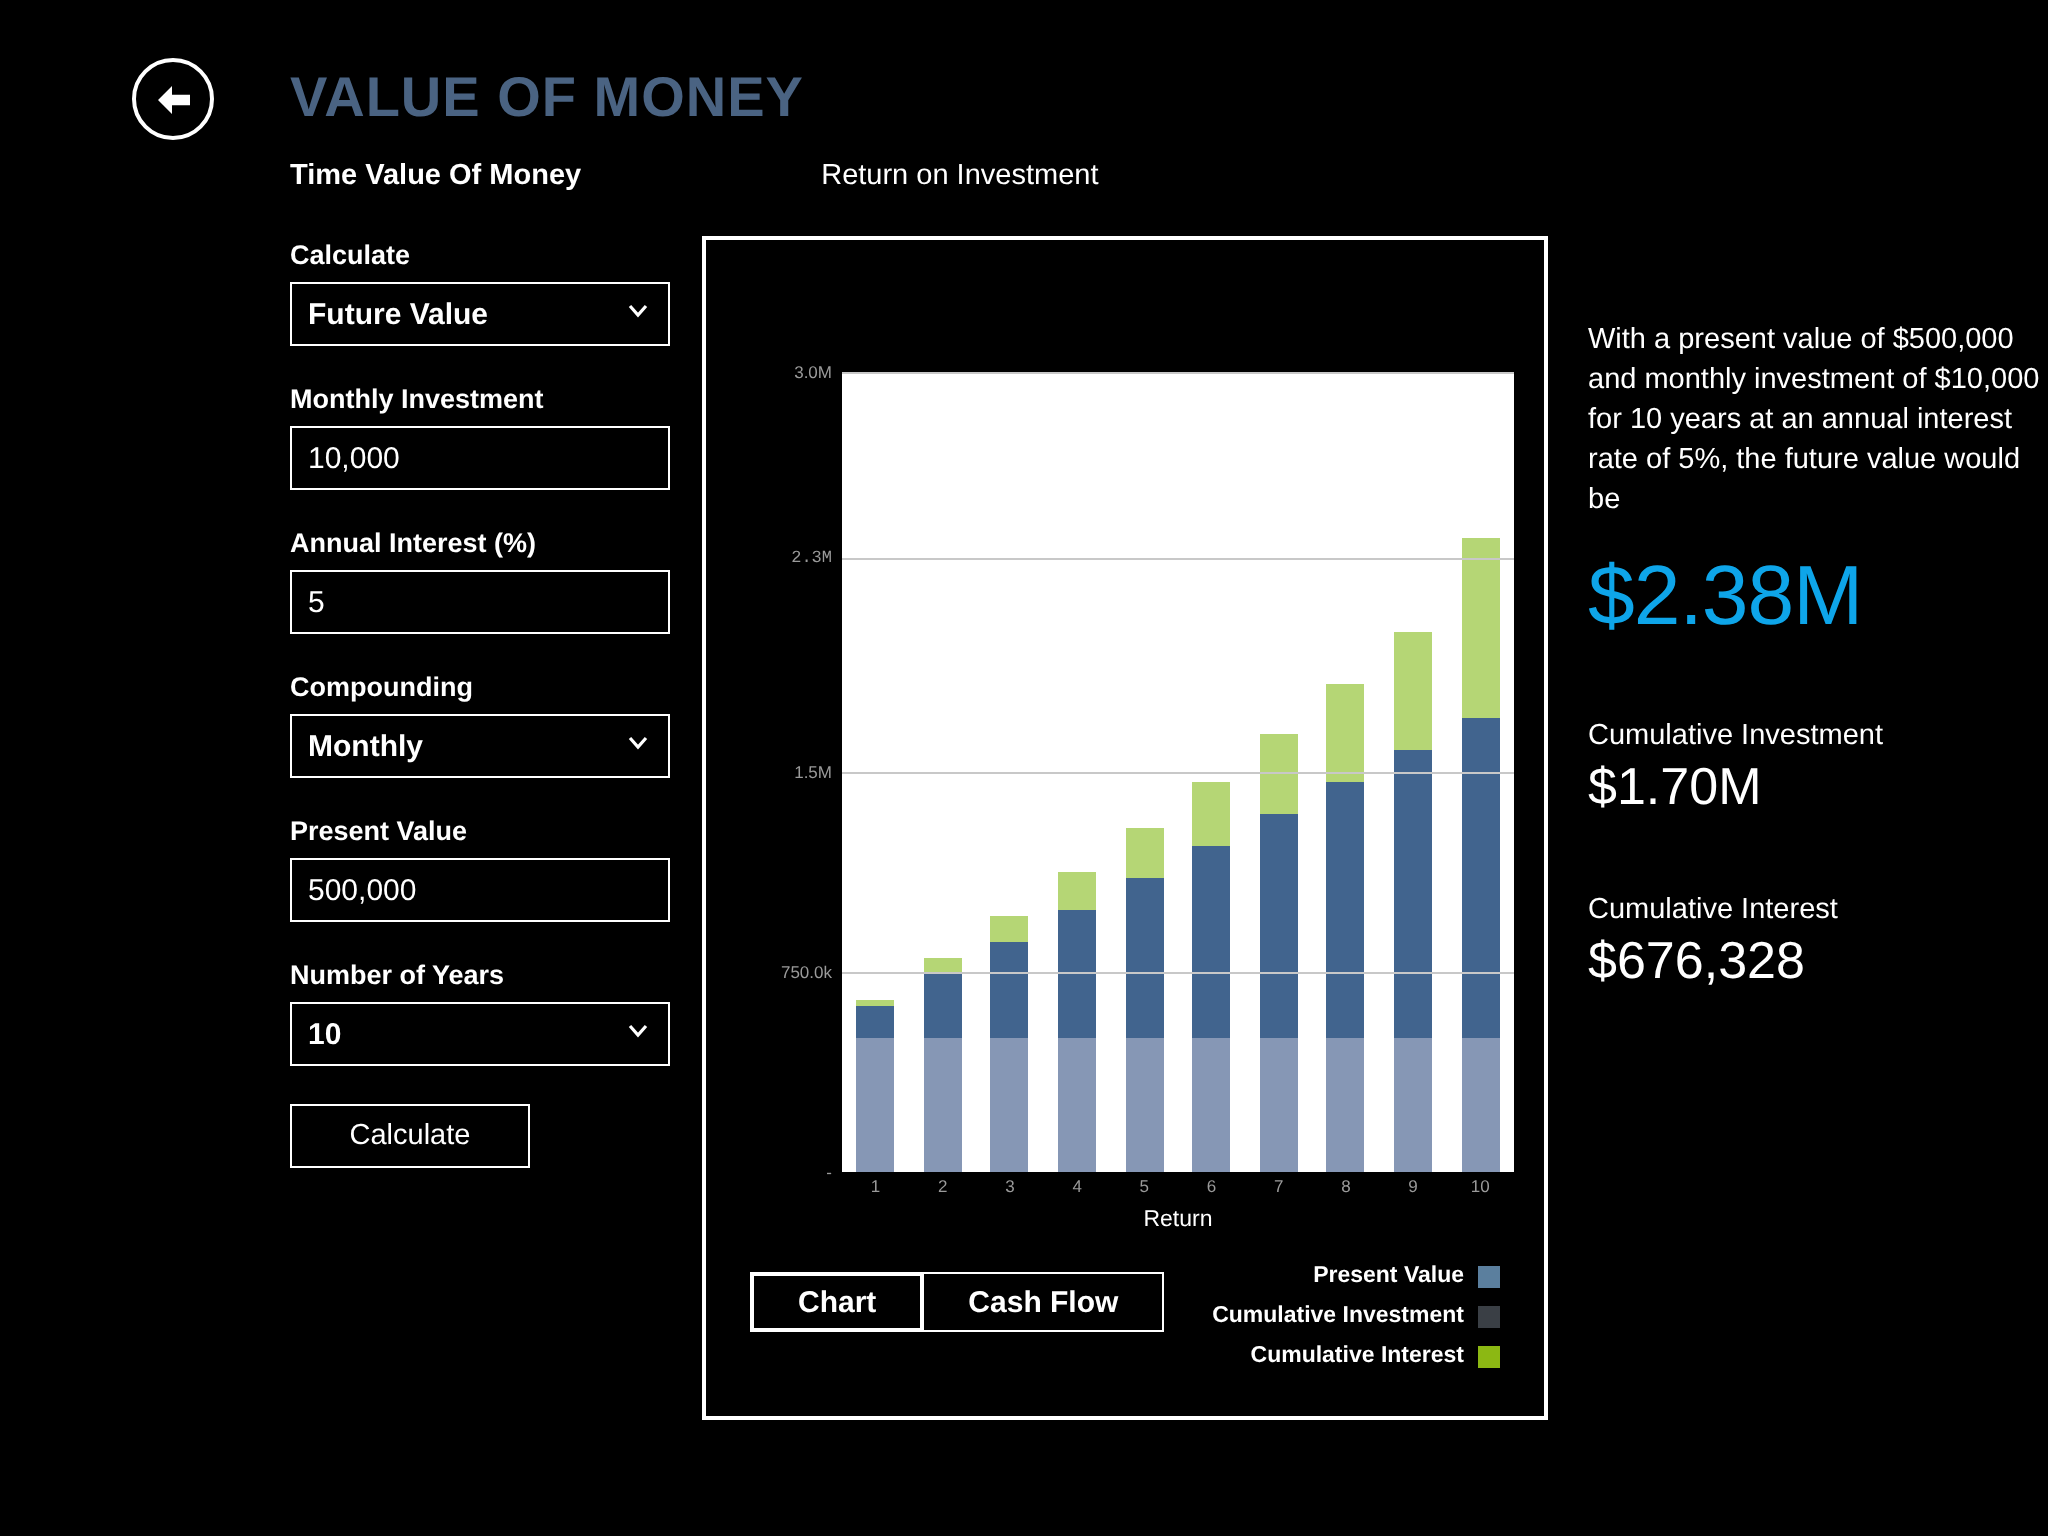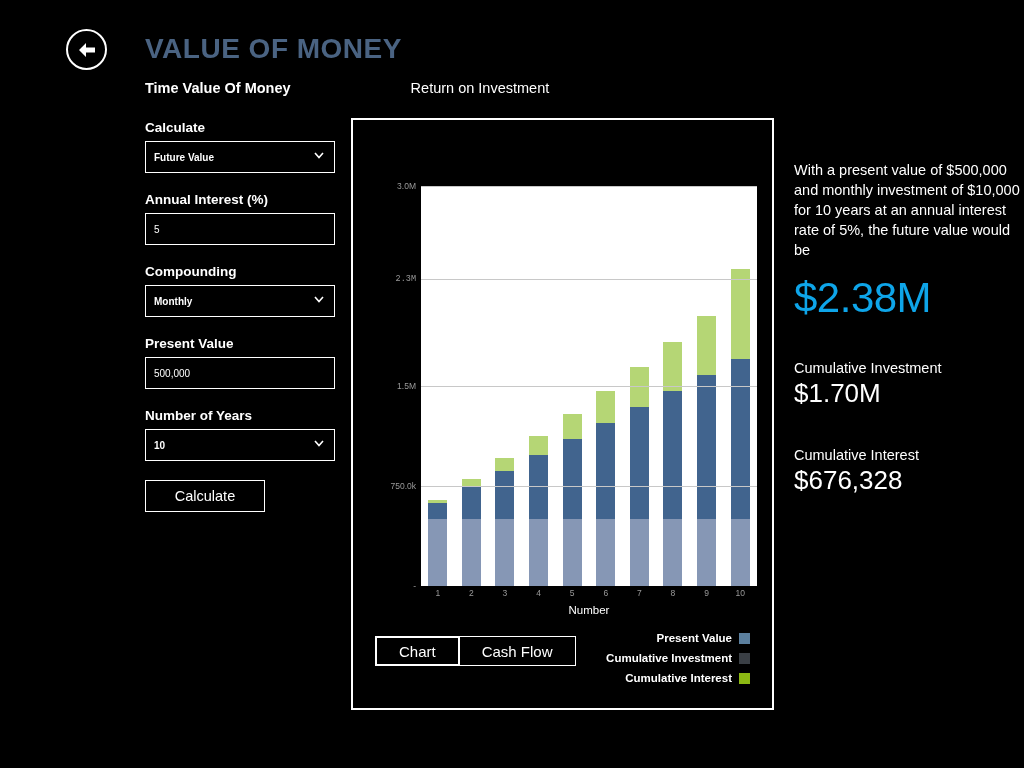--- a/index.html
+++ b/index.html
@@ -39,21 +39,21 @@
     margin-bottom: 6px; white-space: nowrap;
   }
   .field-group { margin-bottom: 19px; }
   .control {
     position: relative; height: 32px;
     border: 1px solid #ffffff; background: #000;
     display: flex; align-items: center;
     padding: 0 8px; cursor: pointer;
   }
   .control .value {
-    font-size: 10px; color: #ffffff; flex: 1;
+    font-size: 15px; color: #ffffff; flex: 1;
     overflow: hidden; white-space: nowrap;
   }
   .control.select .value { font-weight: bold; }
   .chev { width: 14px; height: 14px; flex: none; }
   #calculate-button {
     margin-top: 12px; width: 120px; height: 32px;
     border: 1px solid #ffffff; background: #000; color: #ffffff;
     font-size: 14.5px; font-family: inherit;
     display: flex; align-items: center; justify-content: center;
     cursor: pointer;
@@ -84,21 +84,21 @@
   #xlabels { position: absolute; left: 40px; top: 402px; width: 336px; display: flex; }
   .xtick { flex: 1; text-align: center; font-size: 8.5px; color: #9a9a9a; }
   #x-axis-title {
     position: absolute; left: 40px; top: 418px; width: 336px;
     text-align: center; font-size: 11.5px; color: #ffffff;
   }
 
   #toggle-group { position: absolute; left: 22px; top: 516px; display: flex; }
   .toggle {
     height: 30px; padding: 0 22px; background: #000; color: #ffffff;
-    font-size: 15px; font-weight: normal; cursor: pointer;
+    font-size: 15px; font-weight: bold; cursor: pointer;
     display: flex; align-items: center; justify-content: center;
   }
   .toggle.active { border: 2px solid #ffffff; }
   .toggle.idle { border: 1px solid #ffffff; border-left: none; }
 
   #legend { position: absolute; right: 22px; top: 512px; }
   .legend-row {
     display: flex; align-items: center; justify-content: flex-end;
     margin-bottom: 8px;
   }
@@ -134,20 +134,26 @@
   </div>
 
   <div id="form-panel">
       <div class="field-group">
         <div class="field-label">Calculate</div>
         <div class="control select">
           <span class="value">Future Value</span>
           <span><svg class="chev" viewBox="0 0 14 14">
               <path d="M3 5 L7 9.5 L11 5" fill="none" stroke="#ffffff" stroke-width="1.6"></path>
             </svg></span>
+        </div>
+      </div>
+      <div class="field-group">
+        <div class="field-label">Monthly Investment</div>
+        <div class="control">
+          <span class="value">10,000</span>
         </div>
       </div>
       <div class="field-group">
         <div class="field-label">Annual Interest (%)</div>
         <div class="control">
           <span class="value">5</span>
         </div>
       </div>
       <div class="field-group">
         <div class="field-label">Compounding</div>
@@ -268,21 +274,21 @@
           <div class="xtick">2</div>
           <div class="xtick">3</div>
           <div class="xtick">4</div>
           <div class="xtick">5</div>
           <div class="xtick">6</div>
           <div class="xtick">7</div>
           <div class="xtick">8</div>
           <div class="xtick">9</div>
           <div class="xtick">10</div>
         </div>
-      <div id="x-axis-title">Number</div>
+      <div id="x-axis-title">Return</div>
     </div>
 
     <div id="toggle-group">
       <div class="toggle active">Chart</div>
       <div class="toggle idle">Cash Flow</div>
     </div>
 
     <div id="legend">
         <div class="legend-row">
           <span class="legend-label">Present Value</span>

